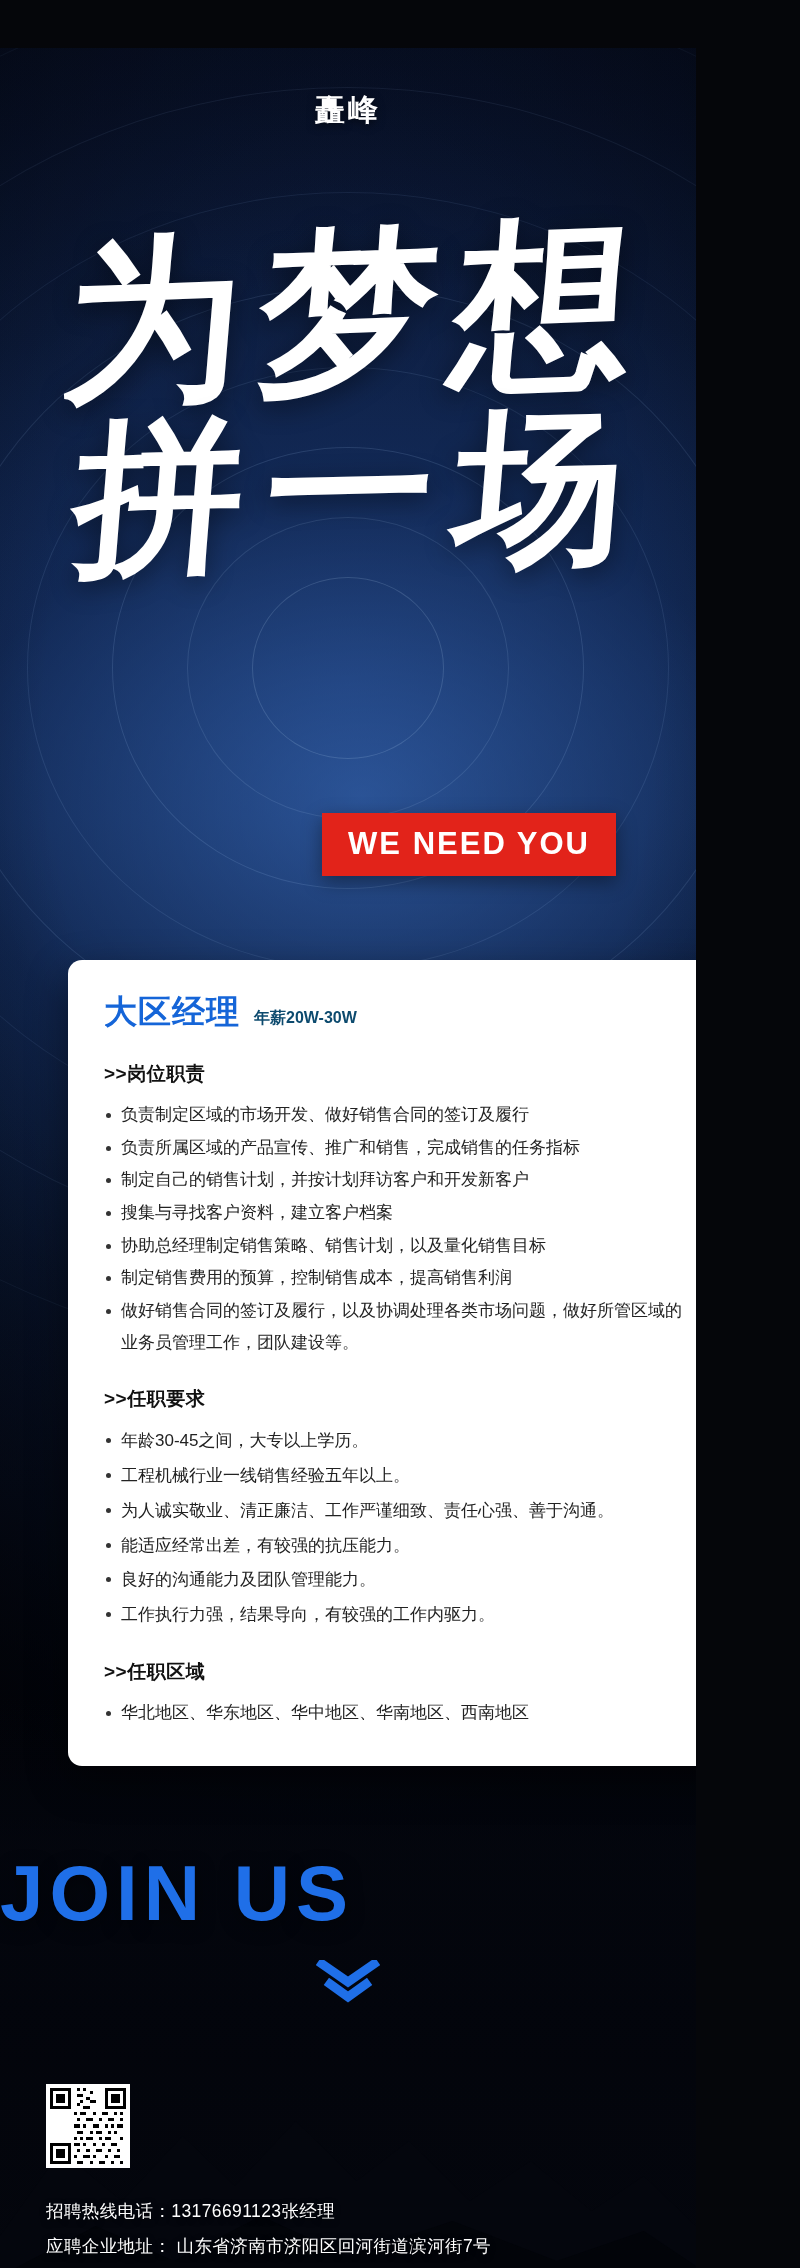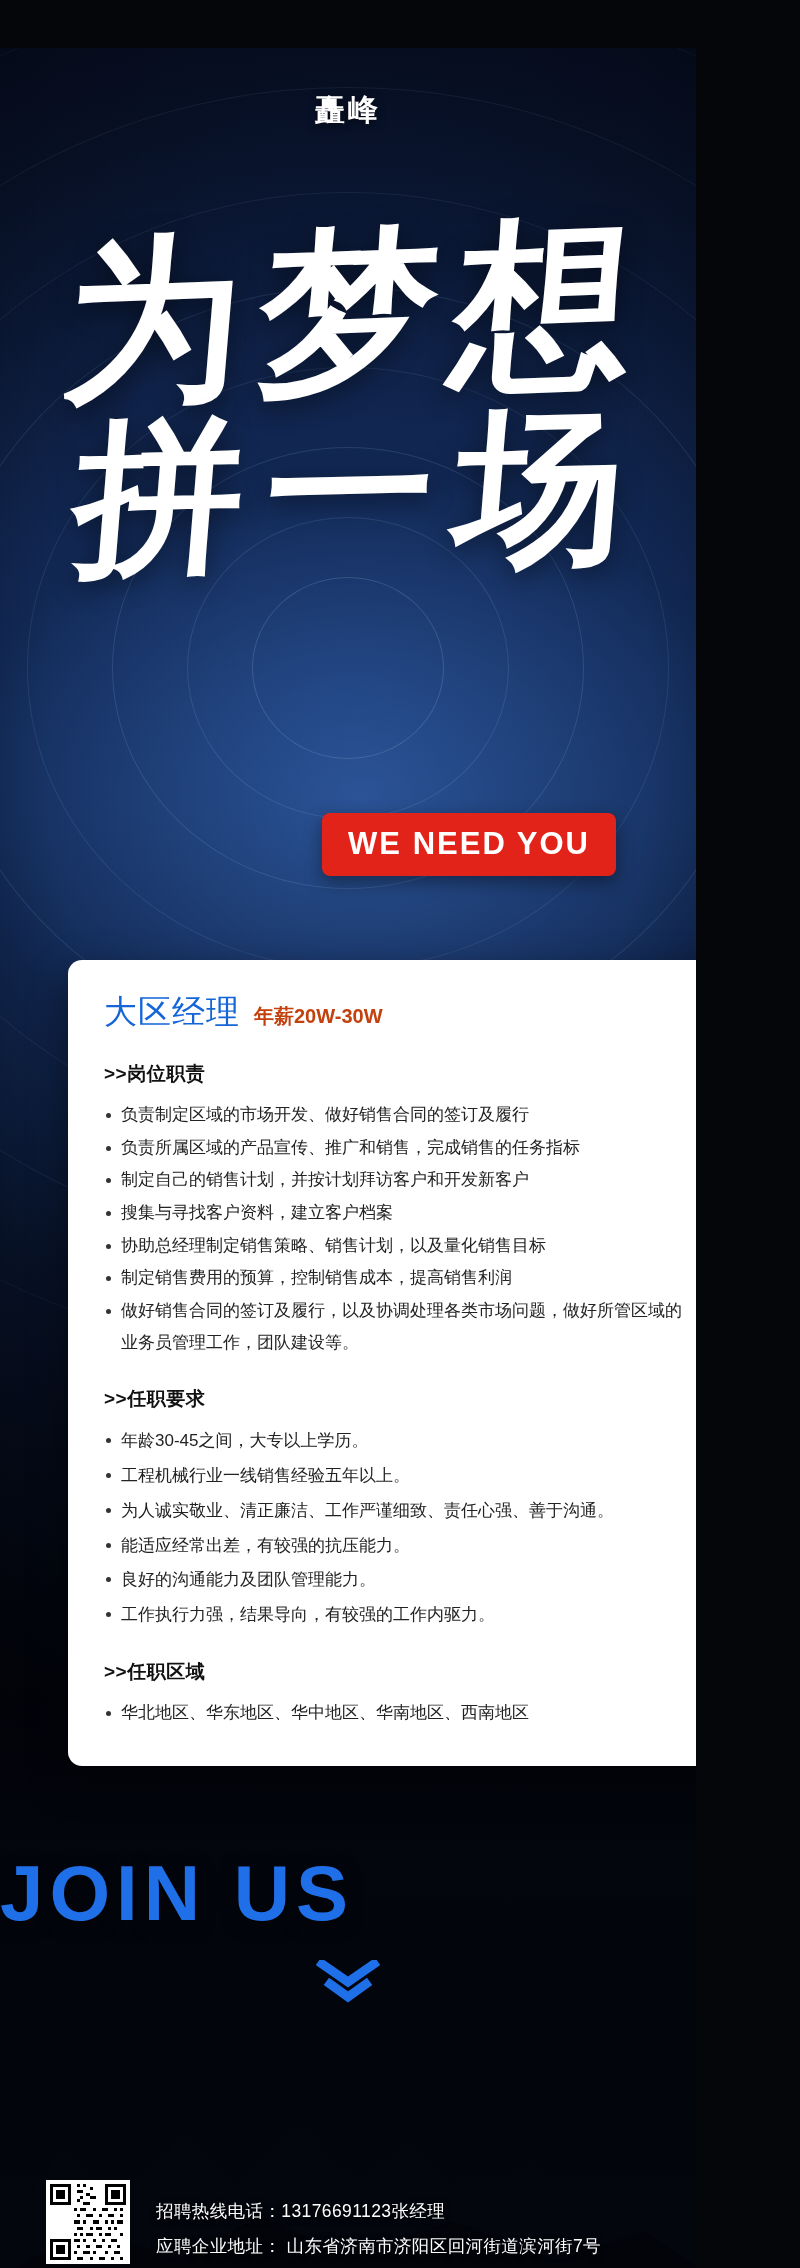--- a/index.html
+++ b/index.html
@@ -122,21 +122,21 @@
   .we-need-you {
     position: absolute;
     right: 80px;
     top: 765px;
     background: #e2231a;
     color: #ffffff;
     font-size: 31px;
     font-weight: bold;
     letter-spacing: 2px;
     padding: 13px 26px 14px 26px;
-    border-radius: 8px;
+    border-radius: 0;
     box-shadow: 0 6px 18px rgba(0,0,0,0.4);
   }
 
   
   .card {
     position: absolute;
     left: 68px;
     top: 912px;
     width: 664px;
     background: #ffffff;
@@ -147,26 +147,26 @@
   }
   .job-head {
     display: flex;
     align-items: baseline;
     gap: 14px;
     margin-bottom: 4px;
   }
   .job-title {
     color: #1565d8;
     font-size: 33px;
-    font-weight: normal;
+    font-weight: bold;
     letter-spacing: 1px;
   }
   .job-salary {
-    color: #c2410c;
-    font-size: 20px;
+    color: #0c4a6e;
+    font-size: 16px;
     font-weight: bold;
   }
   .sec-title {
     color: #111111;
     font-size: 19px;
     font-weight: bold;
     margin: 26px 0 12px 0;
     letter-spacing: 0.5px;
   }
   .bullets {
@@ -215,24 +215,25 @@
     display: block;
     margin: 0 auto;
   }
 
   
   .footer {
     position: absolute;
     left: 0; right: 0;
     bottom: 52px;
     display: flex;
-    align-items: flex-end;
+    align-items: flex-start;
     gap: 26px;
     padding: 0 46px;
     box-sizing: border-box;
+    flex-direction: column;
   }
   .qr {
     width: 84px;
     height: 84px;
     background: #ffffff;
     padding: 4px;
     box-sizing: border-box;
     flex: 0 0 auto;
   }
   .qr svg { display: block; }

